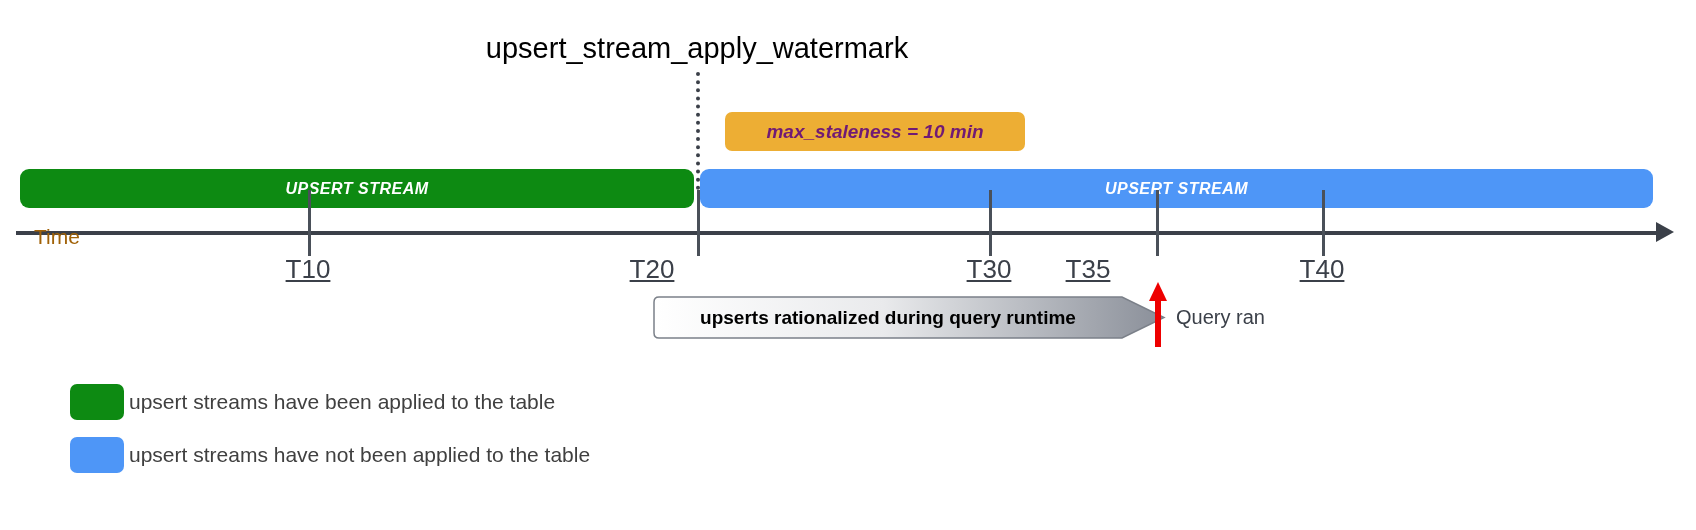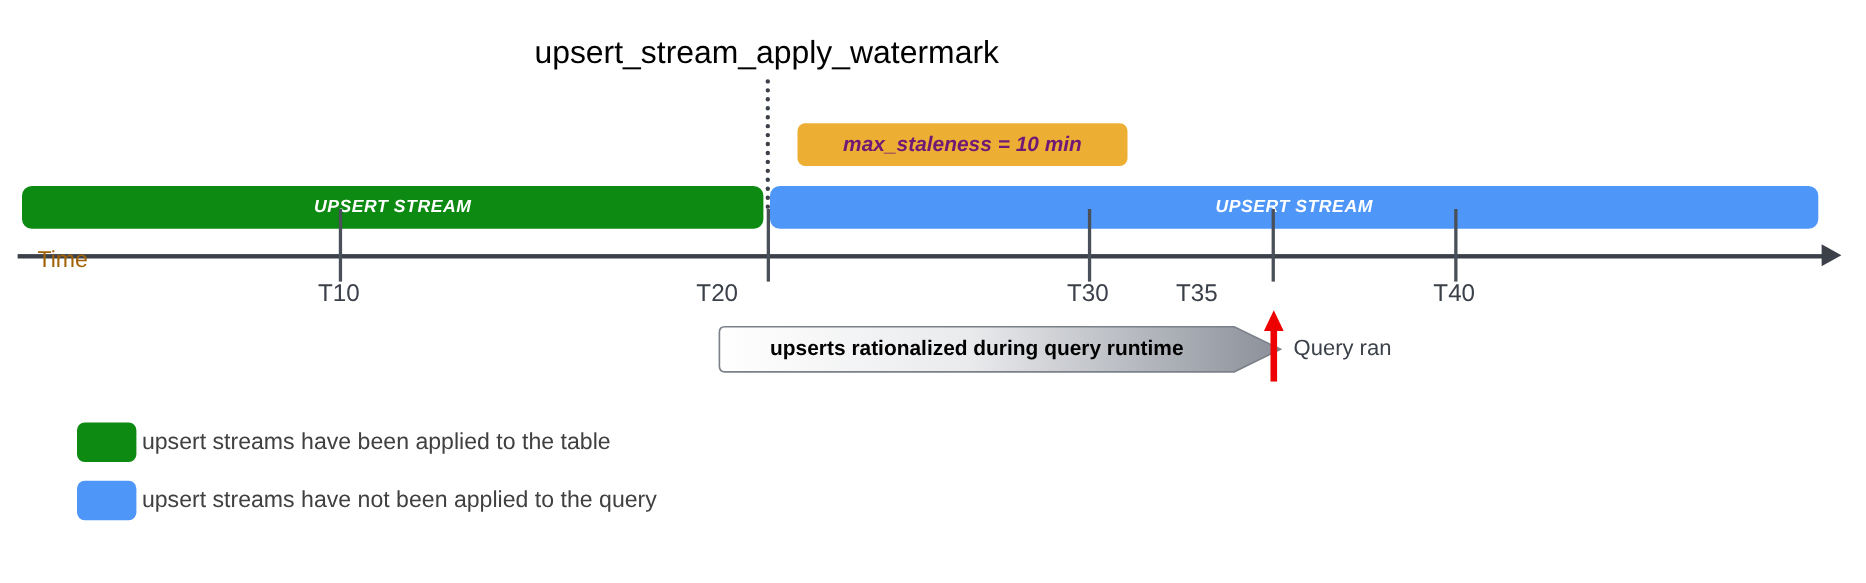--- a/index.html
+++ b/index.html
@@ -76,24 +76,25 @@
   }
 
   .tick {
     position:absolute;
     top:190px; width:0; height:66px;
     border-left:3px solid #4a5059;
   }
   .tick-label {
     position:absolute;
     top:254px;
-    font-size:22px;
+    font-size:26px;
     color:#3b4049;
     transform:translateX(-50%);
     white-space:nowrap;
+    text-decoration:underline;
   }
 
   .time-label {
     position:absolute;
     left:34px; top:225px;
     font-size:21px;
     color:#a16207;
   }
 
   .gray-arrow-wrap {
@@ -196,16 +197,16 @@
 
   <div class="query-ran">Query ran</div>
 
   <div class="legend-row" style="top:384px">
     <div class="legend-sw" style="background:#0d8a12"></div>
     <div class="legend-text">upsert streams have been applied to the table</div>
   </div>
 
   <div class="legend-row" style="top:437px">
     <div class="legend-sw" style="background:#4e96f7"></div>
-    <div class="legend-text">upsert streams have not been applied to the query</div>
+    <div class="legend-text">upsert streams have not been applied to the table</div>
   </div>
 
 </div>
 
 </body></html>

